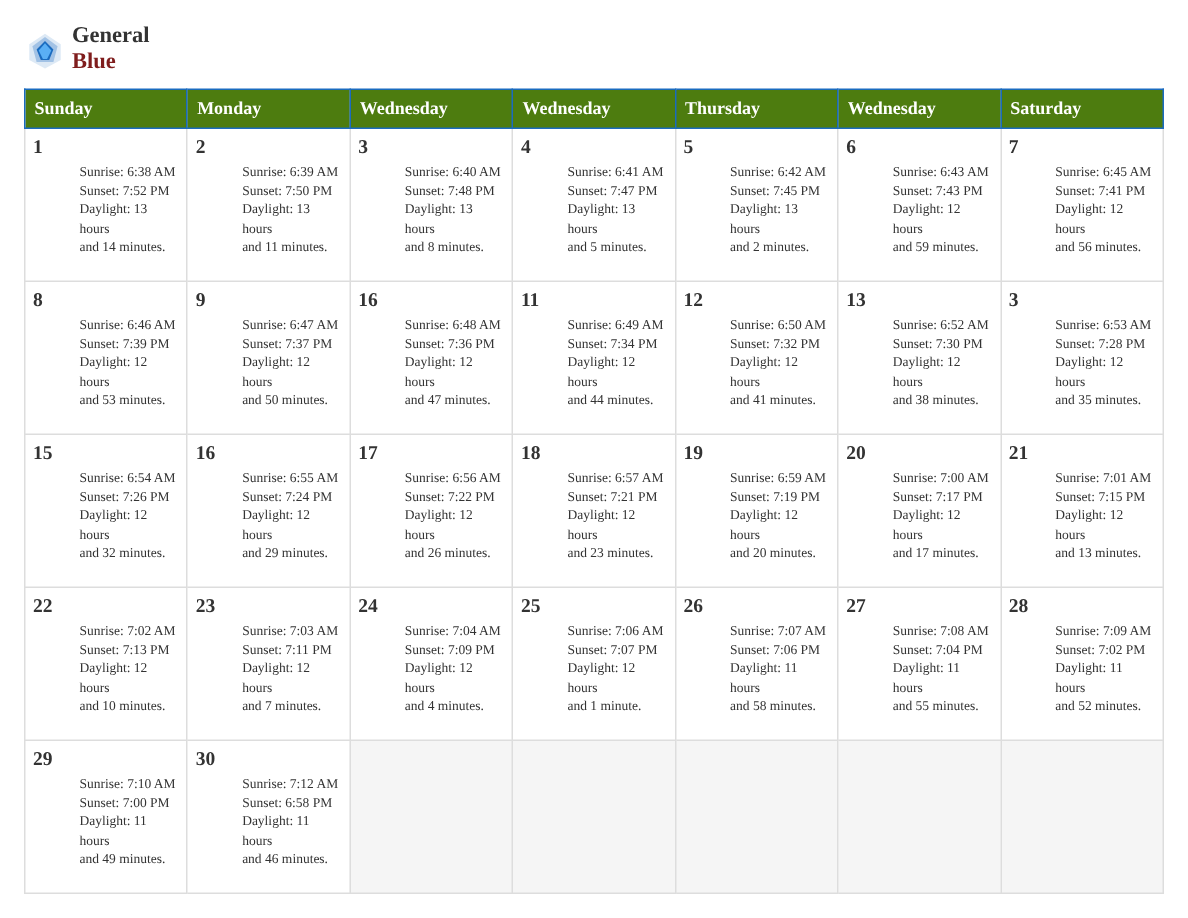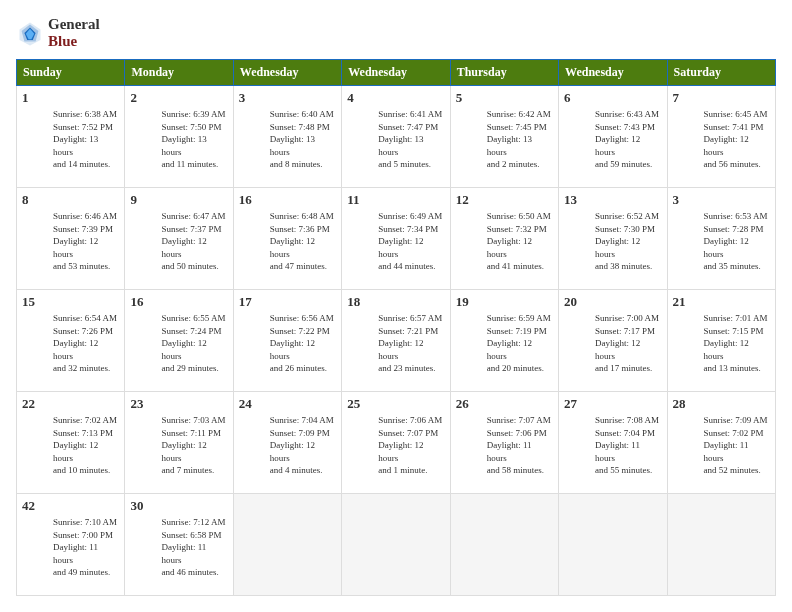--- a/index.html
+++ b/index.html
@@ -241,21 +241,21 @@
             <span class="day-num">27</span>
             <div class="cell-text">Sunrise: 7:08 AM<br>Sunset: 7:04 PM<br>Daylight: 11 hours<br>and 55 minutes.</div>
           </td>
           <td>
             <span class="day-num">28</span>
             <div class="cell-text">Sunrise: 7:09 AM<br>Sunset: 7:02 PM<br>Daylight: 11 hours<br>and 52 minutes.</div>
           </td>
         </tr>
         <tr>
           <td>
-            <span class="day-num">42</span>
+            <span class="day-num">29</span>
             <div class="cell-text">Sunrise: 7:10 AM<br>Sunset: 7:00 PM<br>Daylight: 11 hours<br>and 49 minutes.</div>
           </td>
           <td>
             <span class="day-num">30</span>
             <div class="cell-text">Sunrise: 7:12 AM<br>Sunset: 6:58 PM<br>Daylight: 11 hours<br>and 46 minutes.</div>
           </td>
           <td class="empty"></td>
           <td class="empty"></td>
           <td class="empty"></td>
           <td class="empty"></td>

